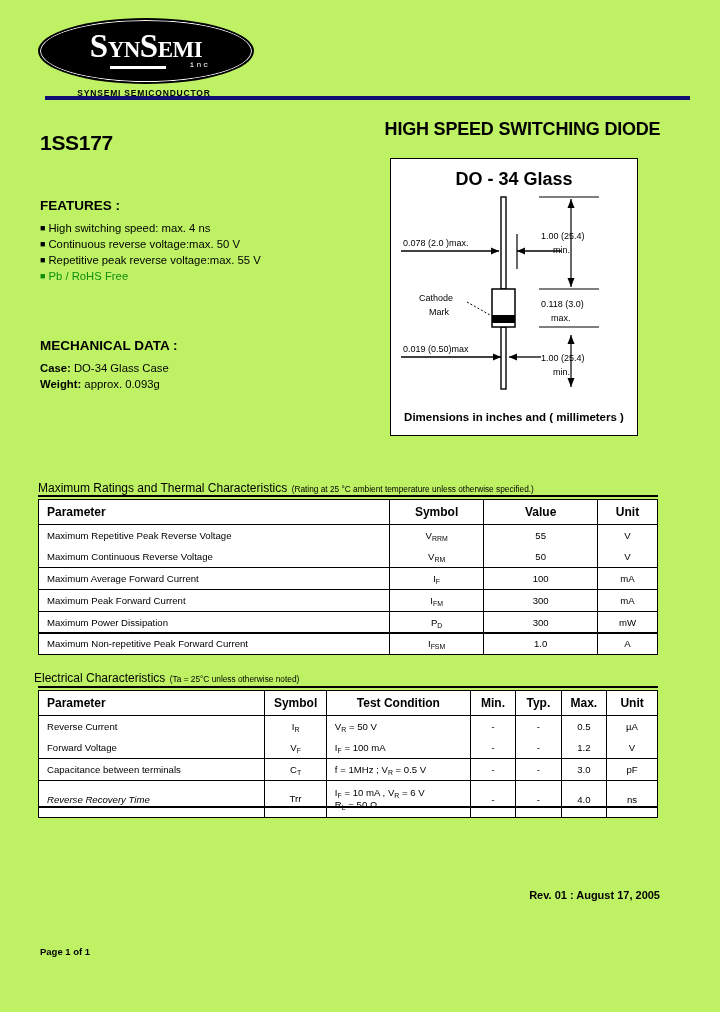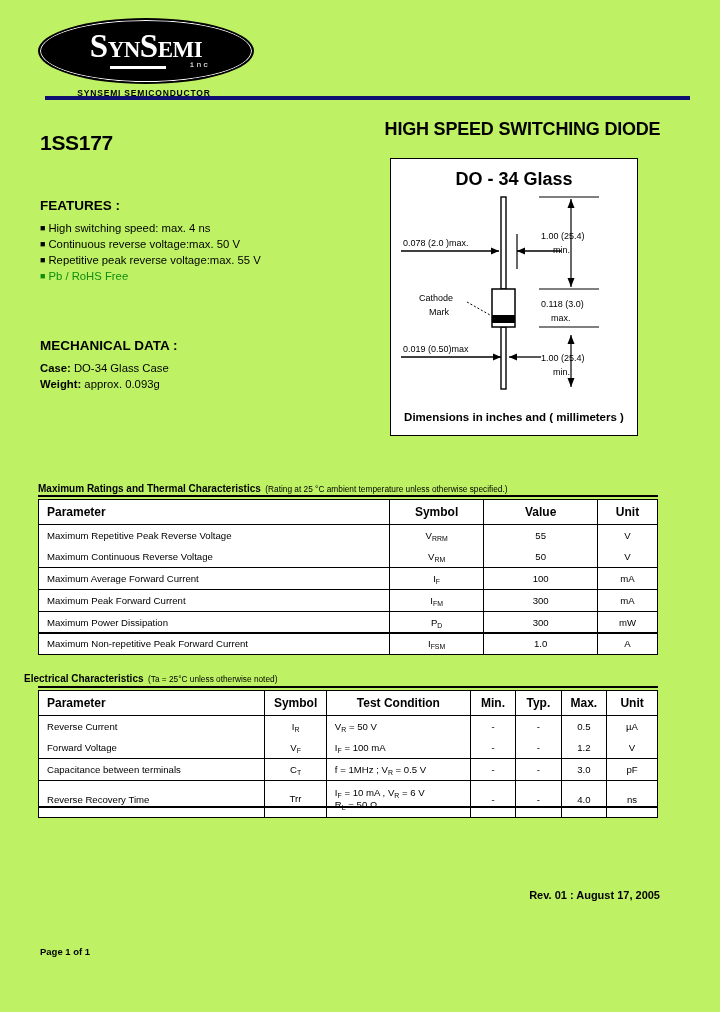--- a/index.html
+++ b/index.html
@@ -174,22 +174,22 @@
     font-weight: bold;
   }
   .pkg-svg { position: absolute; left: 0; top: 30px; }
 
   
   .tbl-head {
     position: absolute;
     font-weight: bold;
   }
   .tbl-head .big {
-    font-size: 10px;
-    font-weight: bold;
+    font-size: 12px;
+    font-weight: normal;
   }
   .tbl-head .note {
     font-size: 8.3px;
     font-weight: normal;
   }
   table.dt {
     position: absolute;
     border-collapse: collapse;
     font-size: 9.6px;
     background: #fff;
@@ -367,21 +367,21 @@
       <tr>
         <td class="param nt">Maximum Non-repetitive Peak Forward Current</td>
         <td class="nt"><span>I</span><sub>FSM</sub></td>
         <td class="nt">1.0</td>
         <td class="nt">A</td>
       </tr>
     </tbody>
   </table>
   <div class="tbl-topline" style="left:38px; top:632px; width:620px;"></div>
 
-  <div class="tbl-head" style="left:24px; top:668px;">
+  <div class="tbl-head" style="left:34px; top:668px;">
     <span class="big">Electrical Characteristics</span>
     <span class="note">(Ta = 25°C unless otherwise noted)</span>
   </div>
   <div class="tbl-topline" style="left:38px; top:686px; width:620px;"></div>
 
   <table class="dt" style="left:38px; top:690px; width:620px;">
     <thead>
       <tr>
         <th class="param" style="width:230px;">Parameter</th>
         <th style="width:62px;">Symbol</th>
@@ -414,21 +414,21 @@
       <tr>
         <td class="param">Capacitance between terminals</td>
         <td><span>C</span><sub>T</sub></td>
         <td class="param"><span>f = 1MHz ; V</span><sub>R</sub><span> = 0.5  V</span></td>
         <td>-</td>
         <td>-</td>
         <td>3.0</td>
         <td>pF</td>
       </tr>
       <tr>
-        <td class="param" style="height:36px;">Reverse Recovery Time</td>
+        <td class="param" style="height:36px;font-style:italic;">Reverse Recovery Time</td>
         <td><span>Trr</span><sub></sub></td>
         <td class="param">
           <div><span>I</span><sub>F</sub><span> = 10 mA , V</span><sub>R</sub><span> = 6 V</span></div>
           <div><span>R</span><sub>L</sub><span> = 50 Ω</span></div>
         </td>
         <td>-</td>
         <td>-</td>
         <td>4.0</td>
         <td>ns</td>
       </tr>

